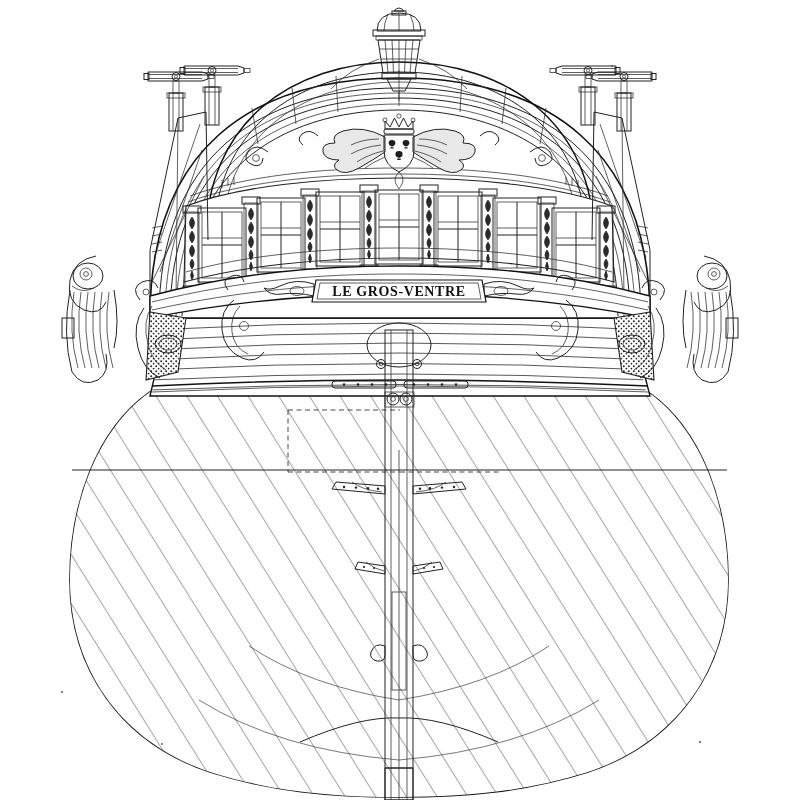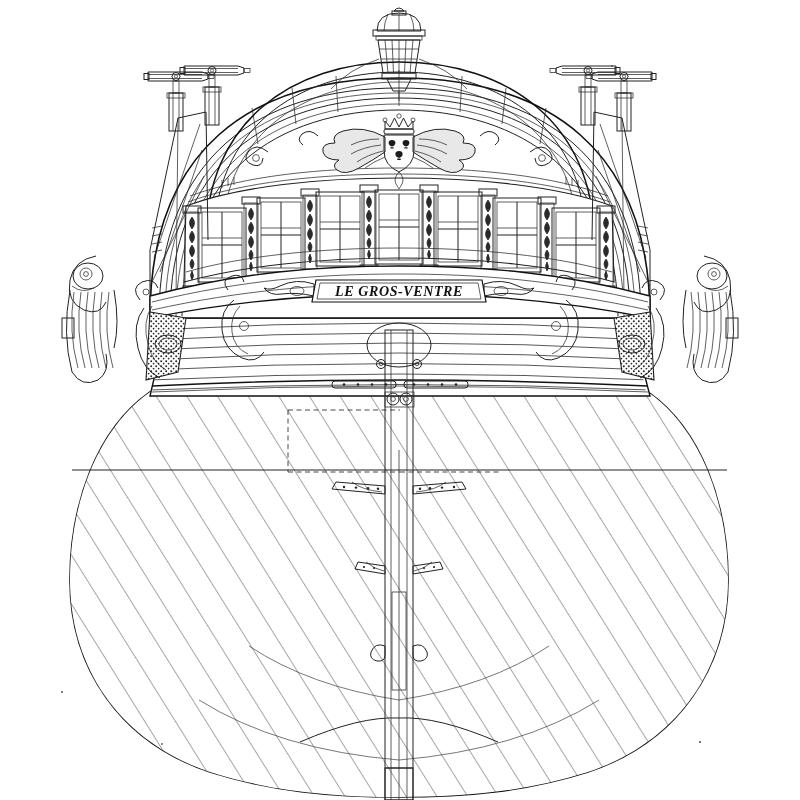--- a/index.html
+++ b/index.html
@@ -1,18 +1,18 @@
 <!DOCTYPE html>
 <html><head>
 <meta charset="utf-8">
 <style>
   html,body{margin:0;padding:0;background:#ffffff;}
   body{width:800px;height:800px;overflow:hidden;
        font-family:"Liberation Serif",serif;}
-  #stage{position:relative;width:800px;height:800px;background:#fff;font-style:italic;}
+  #stage{position:relative;width:800px;height:800px;background:#fff;}
   svg{display:block;}
   .hair{fill:none;stroke:#2b2b2b;stroke-width:.75;}
   .thin{fill:none;stroke:#222;stroke-width:1;}
   .med{fill:none;stroke:#111;stroke-width:1.5;}
   .plank{fill:none;stroke:#3a3a3a;stroke-width:.85;}
   .dash{fill:none;stroke:#333;stroke-width:.9;stroke-dasharray:5 3.5;}
   .wht{fill:#ffffff;}
   .nametext{font-family:"Liberation Serif",serif;font-weight:700;
             fill:#111;letter-spacing:.6px;}
 </style>

